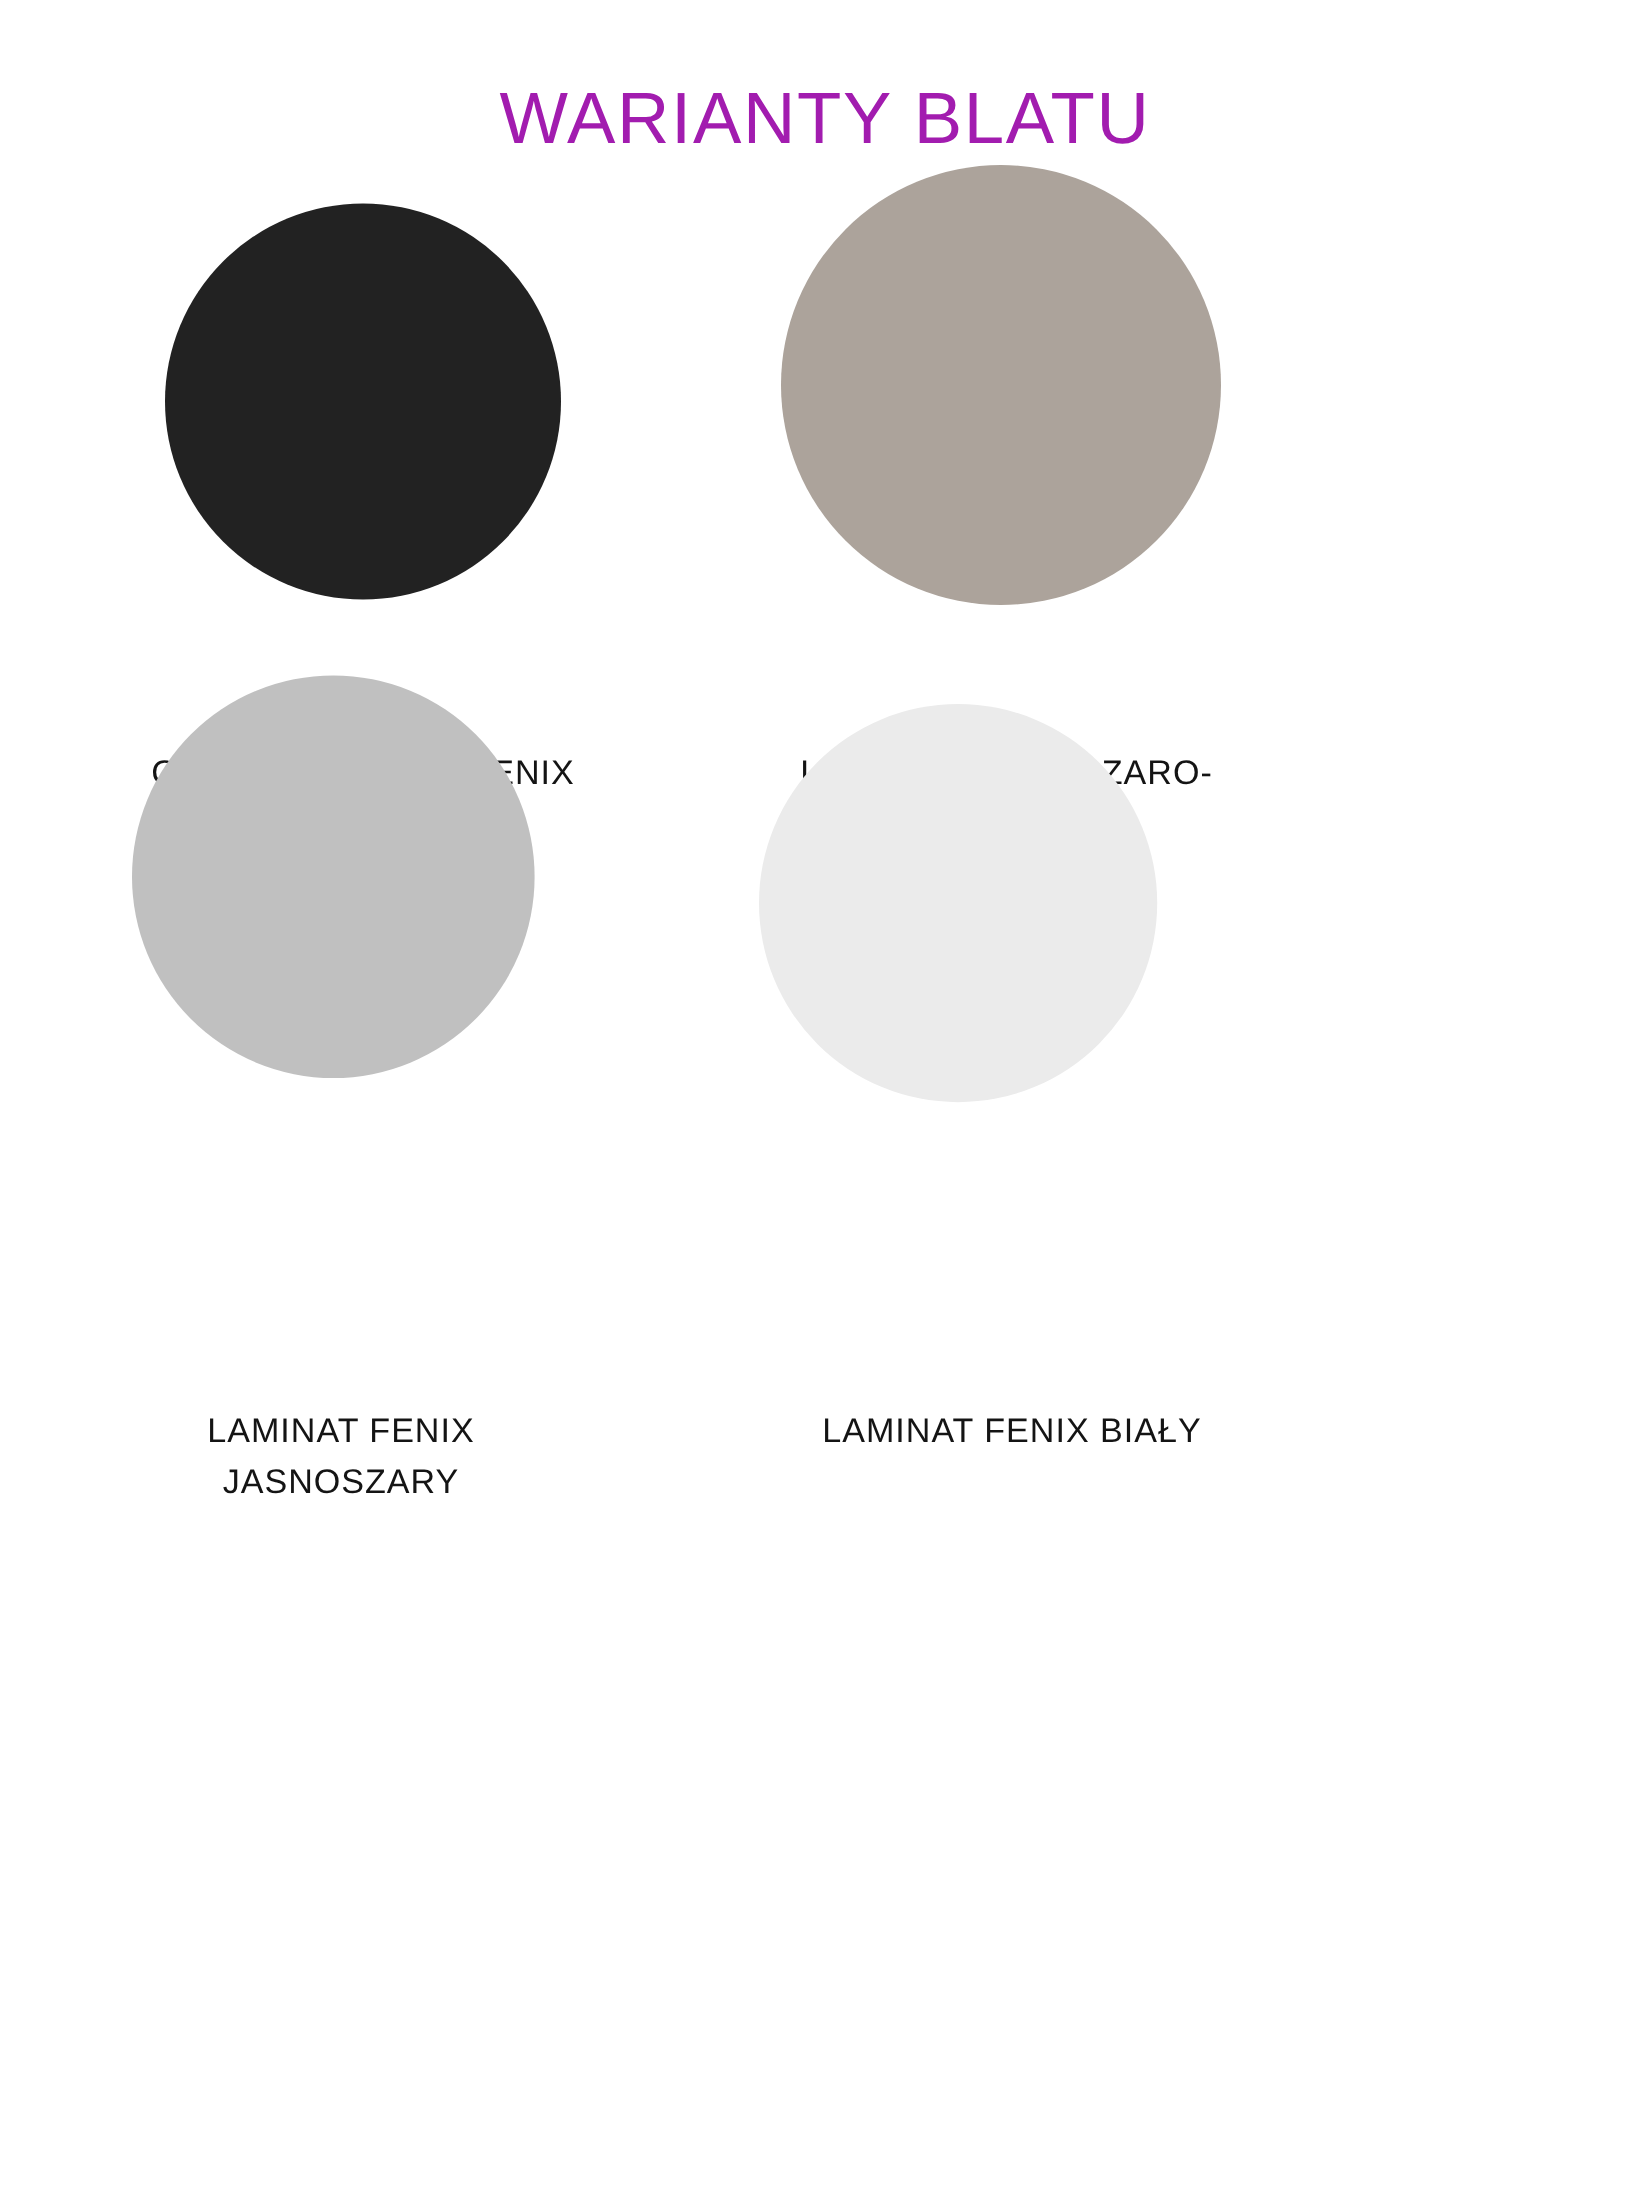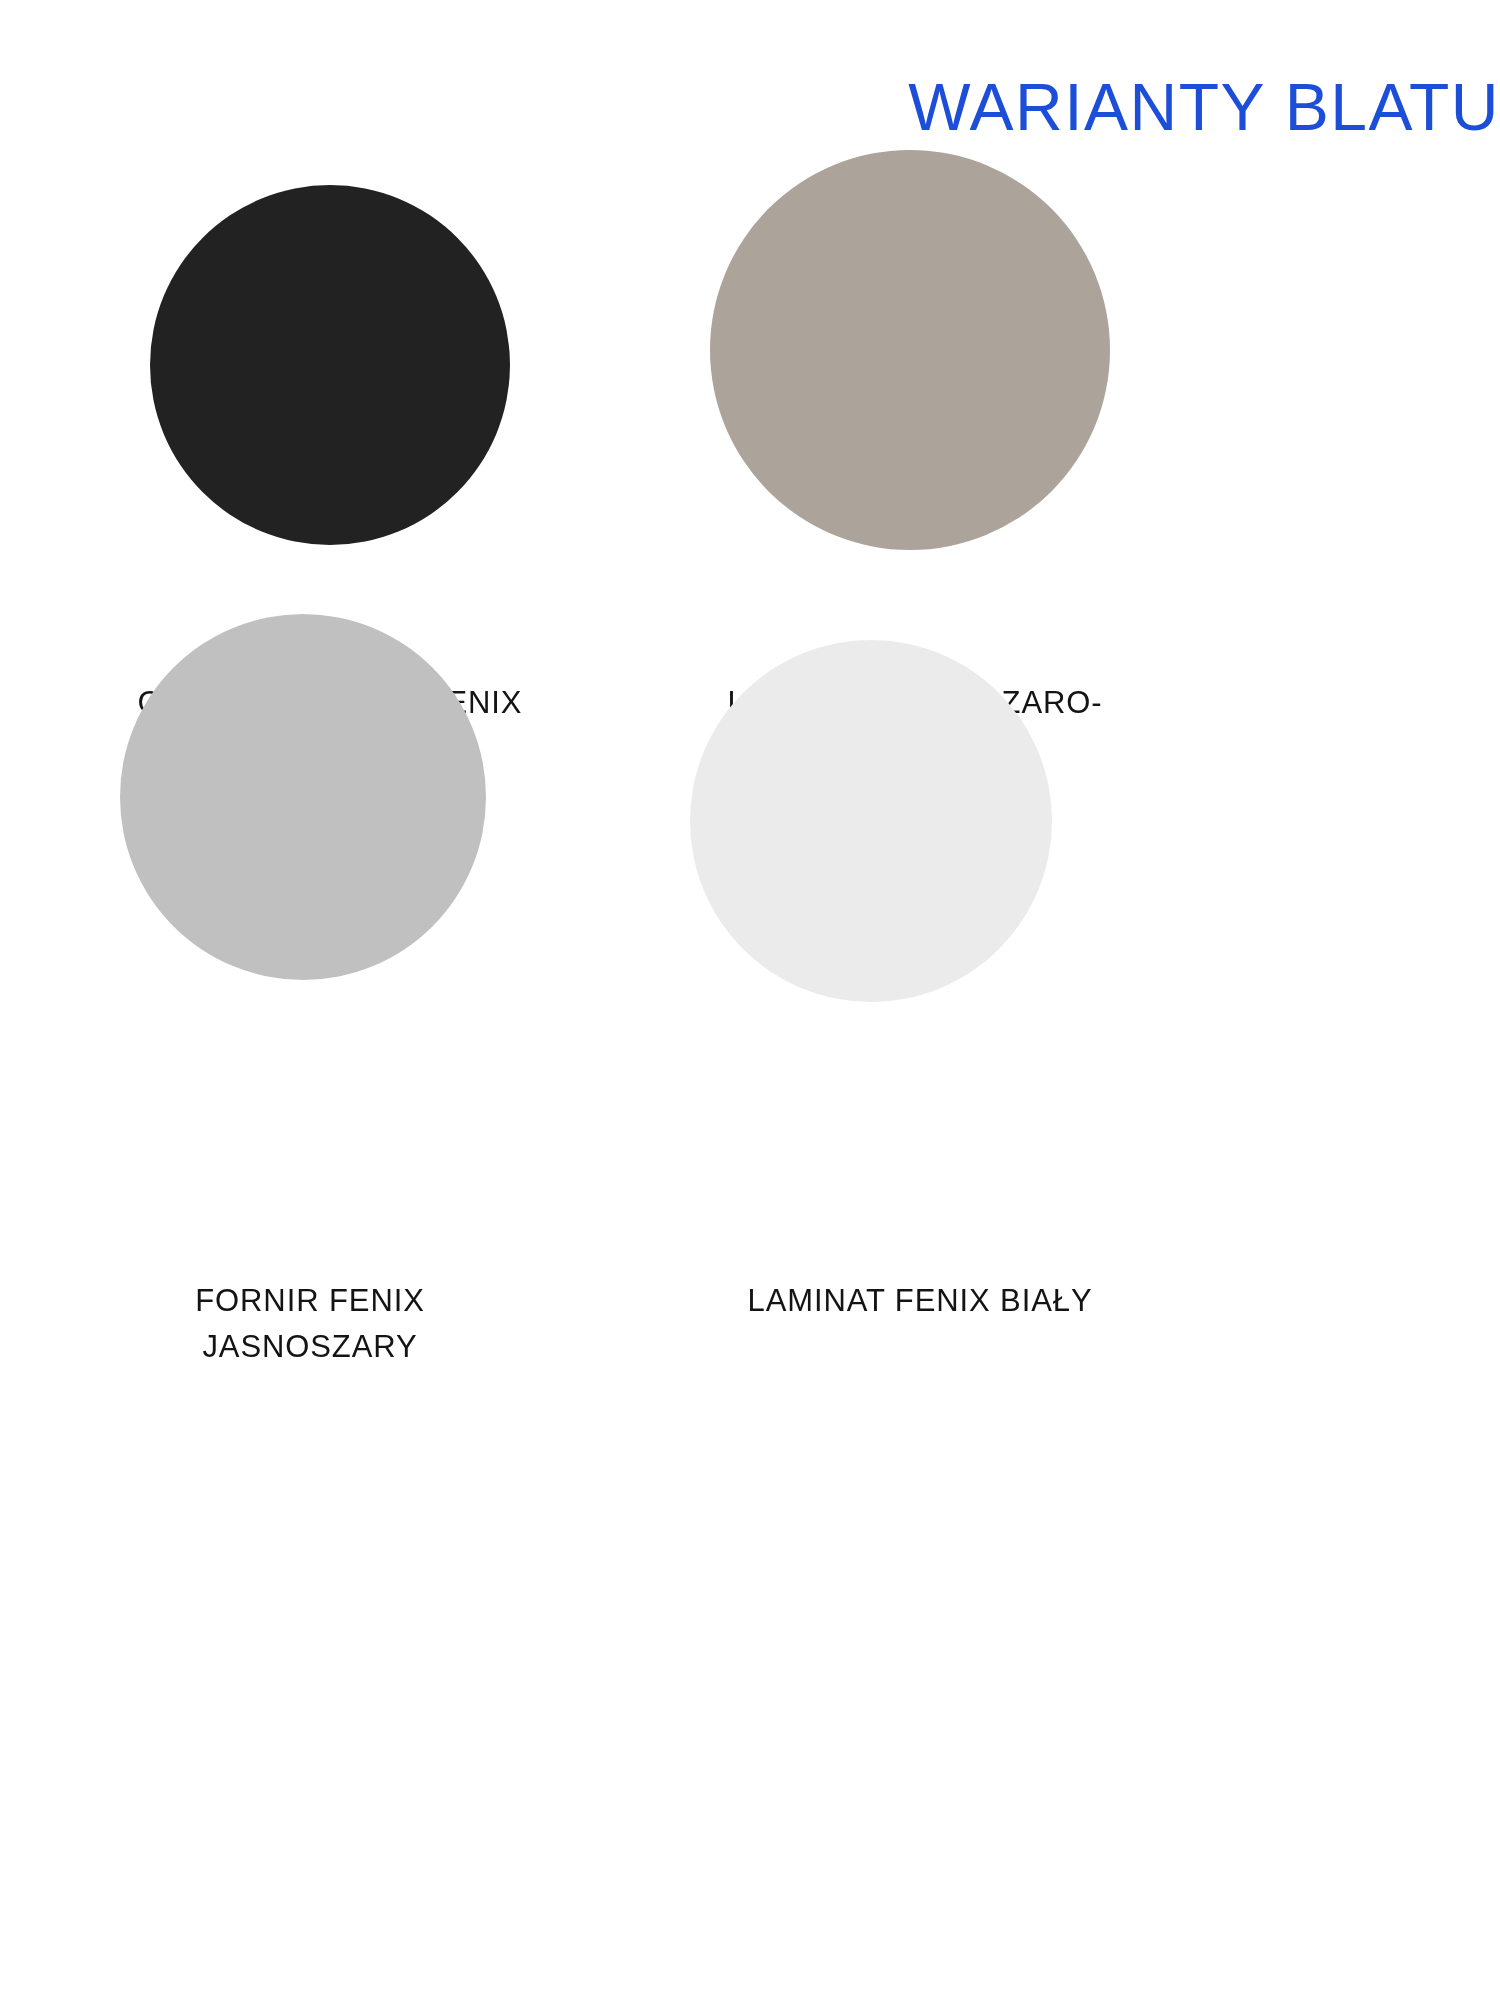--- a/index.html
+++ b/index.html
@@ -24,26 +24,26 @@
     background: #ffffff;
     box-sizing: border-box;
   }
 
   
   .page-title {
     position: absolute;
     top: 26px;
     left: 0;
     width: 1500px;
-    text-align: right;
+    text-align: center;
     font-size: 66px;
     line-height: 1.15;
     font-weight: 300;
     letter-spacing: 1.5px;
-    color: #1d4ed8;
+    color: #a21caf;
     white-space: nowrap;
   }
 
   
   .swatch {
     position: absolute;
     box-sizing: border-box;
   }
   .swatch-circle {
     border-radius: 50%;
@@ -141,21 +141,21 @@
   <div class="swatch-label lbl-black">CZARNY LAMINAT FENIX</div>
 
   <div class="swatch sw-taupe">
     <span class="swatch-circle" style="background: rgb(172, 163, 155);"></span>
   </div>
   <div class="swatch-label lbl-taupe">LAMINAT FENIX SZARO-BRĄZOWY</div>
 
   <div class="swatch sw-lightgrey">
     <span class="swatch-circle" style="background: rgb(192, 192, 192);"></span>
   </div>
-  <div class="swatch-label lbl-lightgrey">FORNIR FENIX JASNOSZARY</div>
+  <div class="swatch-label lbl-lightgrey">LAMINAT FENIX JASNOSZARY</div>
 
   <div class="swatch sw-white">
     <span class="swatch-circle" style="background: rgb(235, 235, 235);"></span>
   </div>
   <div class="swatch-label lbl-white">LAMINAT FENIX BIAŁY</div>
 
   <div class="swatch sw-oak">
     <span class="oak-surface" style="background-color: rgb(200, 162, 117);"></span>
   </div>
 

